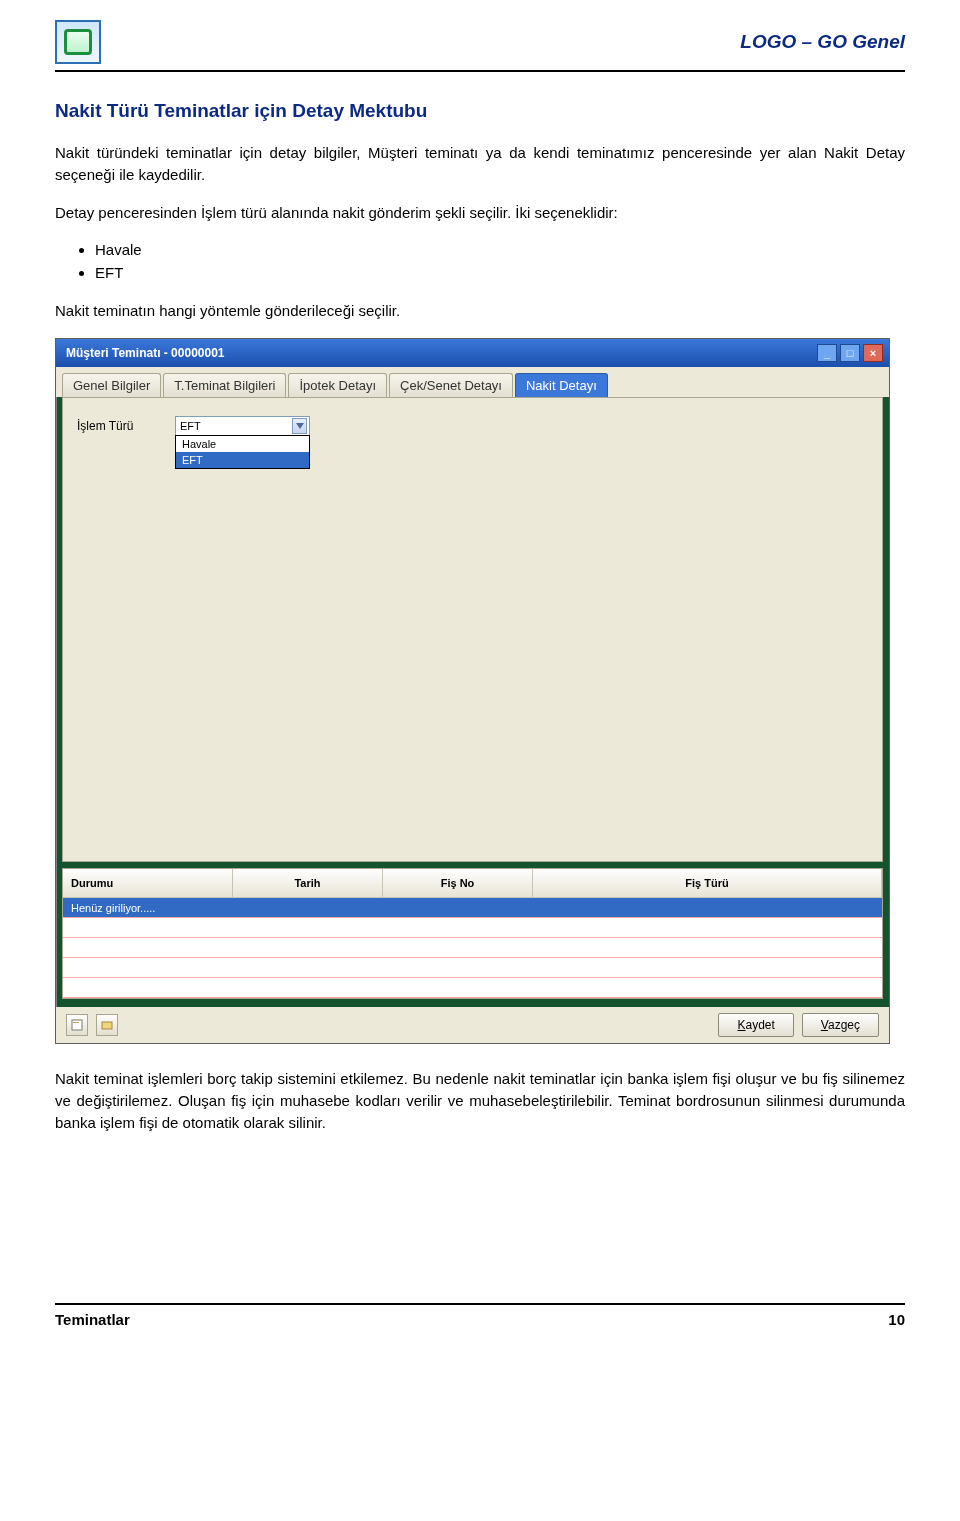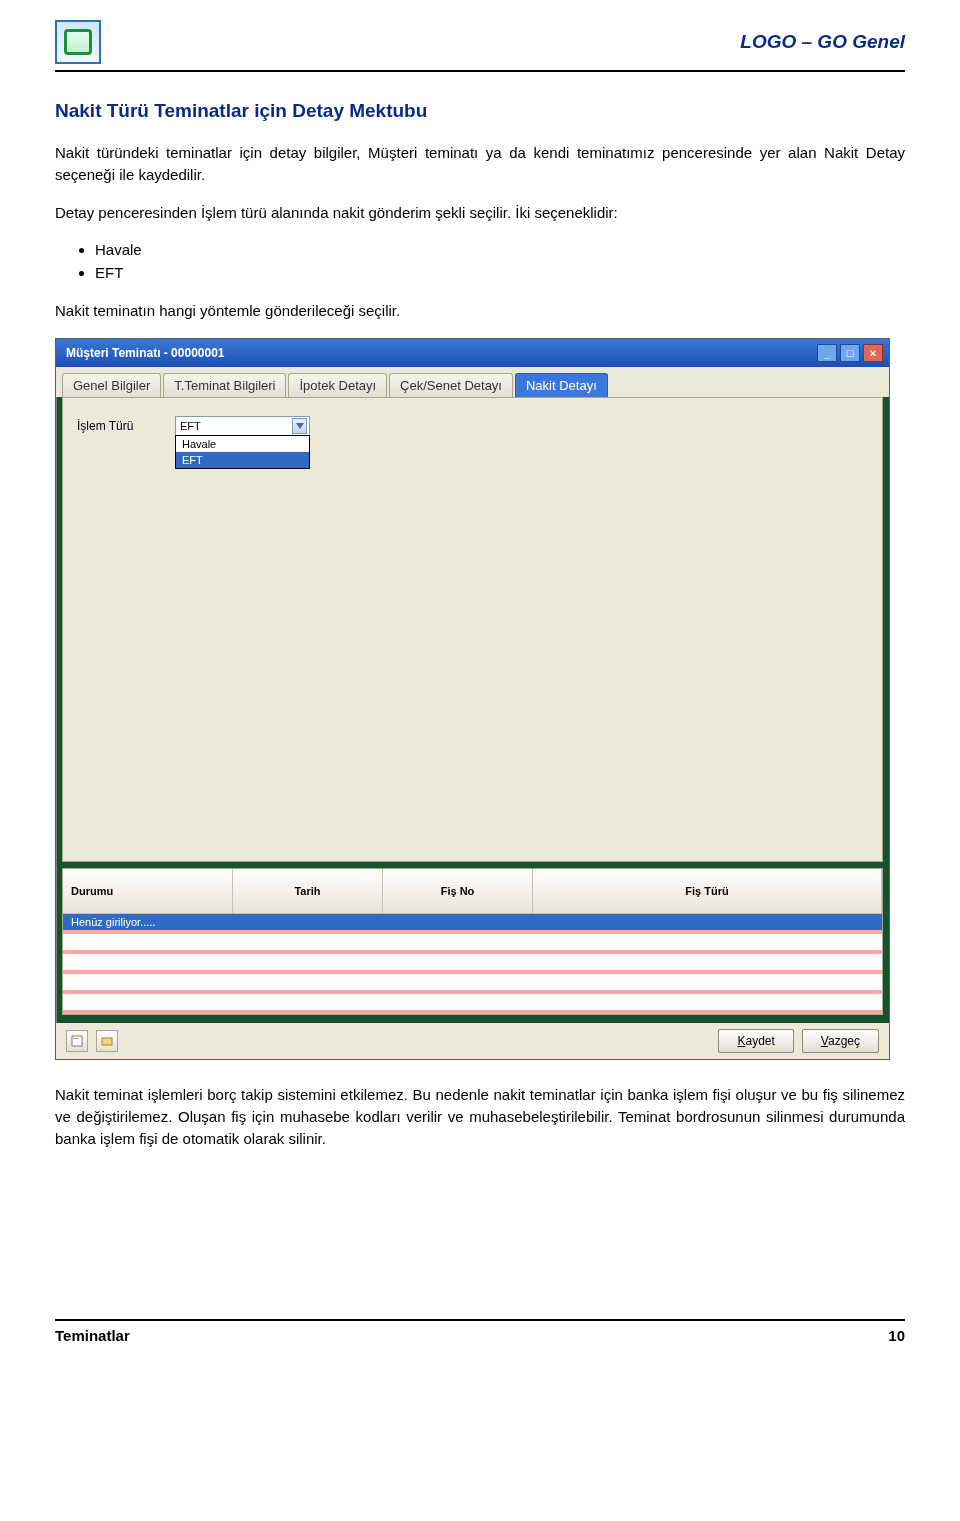--- a/index.html
+++ b/index.html
@@ -162,34 +162,34 @@
     background: #fff;
     border: 1px solid #a9a68f;
     margin: 0 6px 8px 6px;
   }
   .gh-row {
     display: flex;
     background: linear-gradient(#fefefe,#e8e4d5);
     border-bottom: 1px solid #c8c4b5;
   }
   .gh {
-    padding: 16px 8px;
+    padding: 8px 8px;
     font-size: 11px;
     font-weight: bold;
     border-right: 1px solid #c8c4b5;
     text-align: center;
   }
   .gh.c1 { width: 170px; text-align:left;}
   .gh.c2 { width: 150px; text-align: center; }
   .gh.c3 { width: 150px; }
   .gh.c4 { flex:1; }
   .gr-row {
     display: flex;
     height: 20px;
-    border-bottom: 4px solid #fca5a5;
+    border-bottom: 1px solid #fca5a5;
     font-size: 11px;
     align-items: center;
   }
   .gr-row.sel { background:#316ac5; color:#fff; }
   .gc { padding: 0 8px; }
   .gc.c1 { width:170px; }
   .gc.c2 { width:150px; }
   .gc.c3 { width:150px; }
   .gc.c4 { flex:1; }
   .buttonbar {

